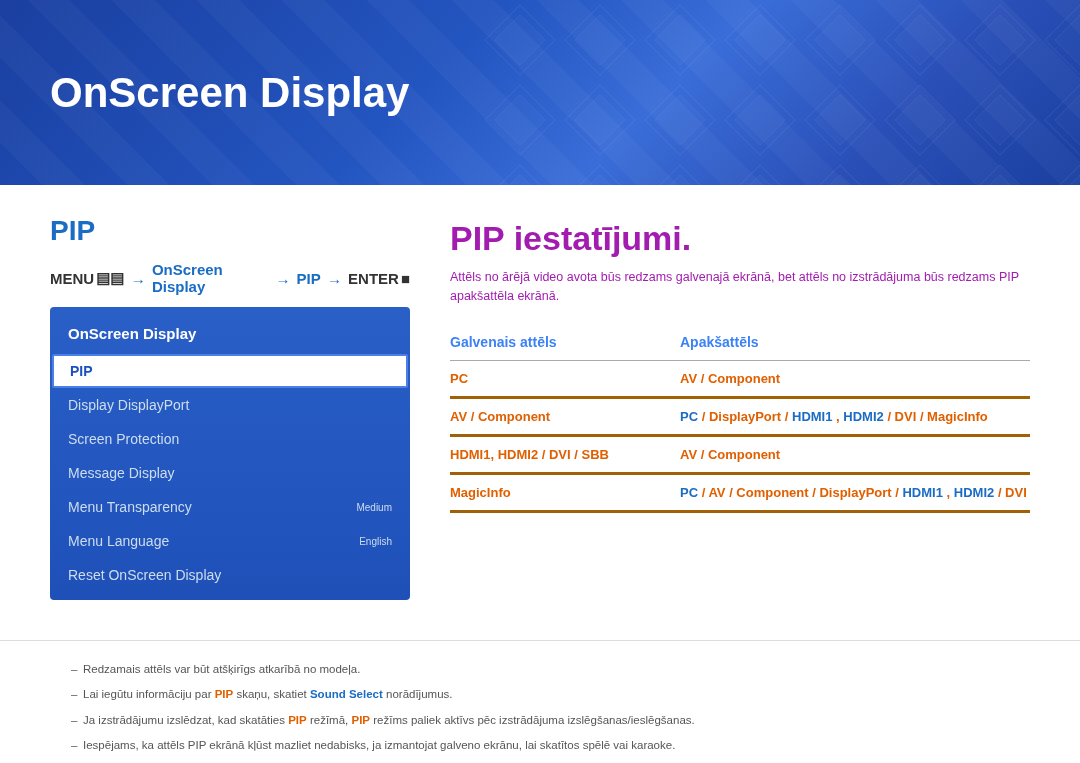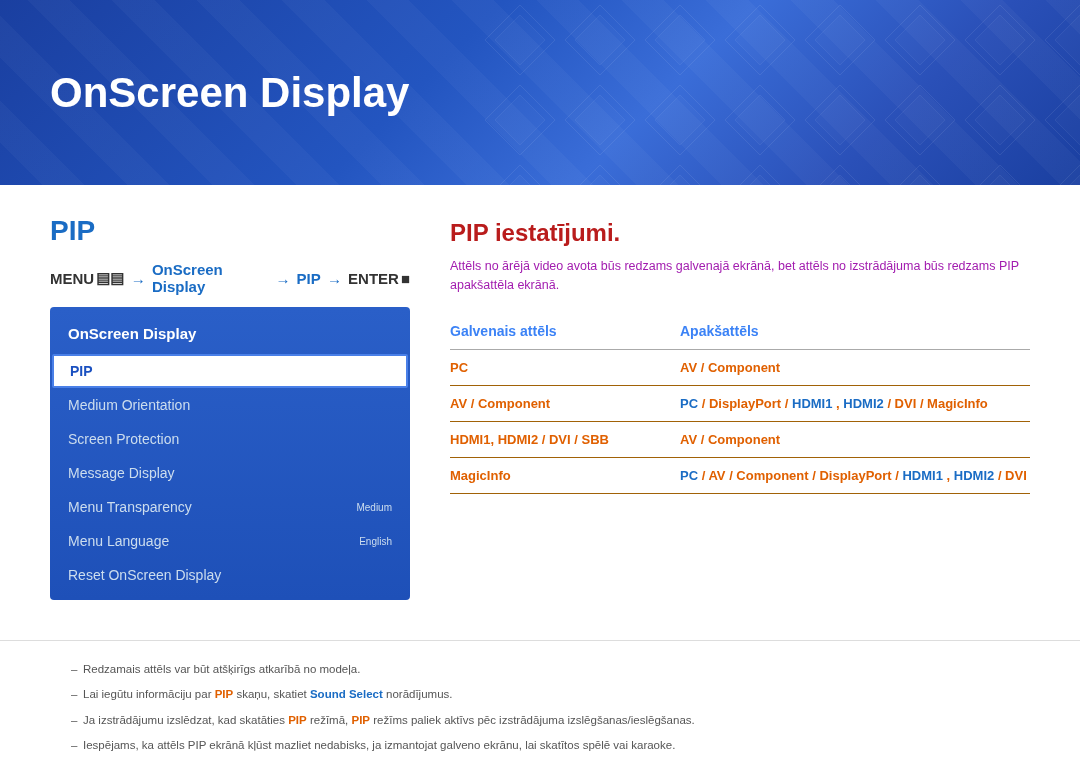--- a/index.html
+++ b/index.html
@@ -142,23 +142,23 @@
       font-size: 10px;
     }
 
     
     .right-column {
       flex: 1;
       padding-top: 4px;
     }
 
     .content-title {
-      font-size: 24px;
-      font-weight: 700;
-      color: #b91c1c;
+      font-size: 34px;
+      font-weight: 700;
+      color: #a21caf;
       margin-bottom: 10px;
     }
 
     .content-desc {
       font-size: 12.5px;
       color: #a21caf;
       margin-bottom: 20px;
       line-height: 1.5;
     }
 
@@ -173,21 +173,21 @@
       font-weight: 700;
       color: #3b82f6;
       text-align: left;
       padding: 8px 0 10px 0;
       border-bottom: 1.5px solid #aaa;
     }
 
     .pip-table td {
       font-size: 13px;
       padding: 10px 0;
-      border-bottom: 1px solid #a16207;
+      border-bottom: 3px solid #a16207;
       vertical-align: top;
     }
 
     .pip-table td.main-col {
       color: #e06000;
       font-weight: 600;
       width: 230px;
     }
 
     .pip-table td.sub-col {
@@ -273,21 +273,21 @@
       <span>■</span>
     </div>
 
     <div class="osd-menu">
       <div class="osd-menu-title">OnScreen Display</div>
 
       <div class="osd-menu-item active">
         <span>PIP</span>
       </div>
       <div class="osd-menu-item">
-        <span>Medium Orientation</span>
+        <span>Display DisplayPort</span>
       </div>
       <div class="osd-menu-item">
         <span>Screen Protection</span>
       </div>
       <div class="osd-menu-item">
         <span>Message Display</span>
       </div>
       <div class="osd-menu-item">
         <span>Menu Transparency</span>
         <span class="item-value">Medium</span>

